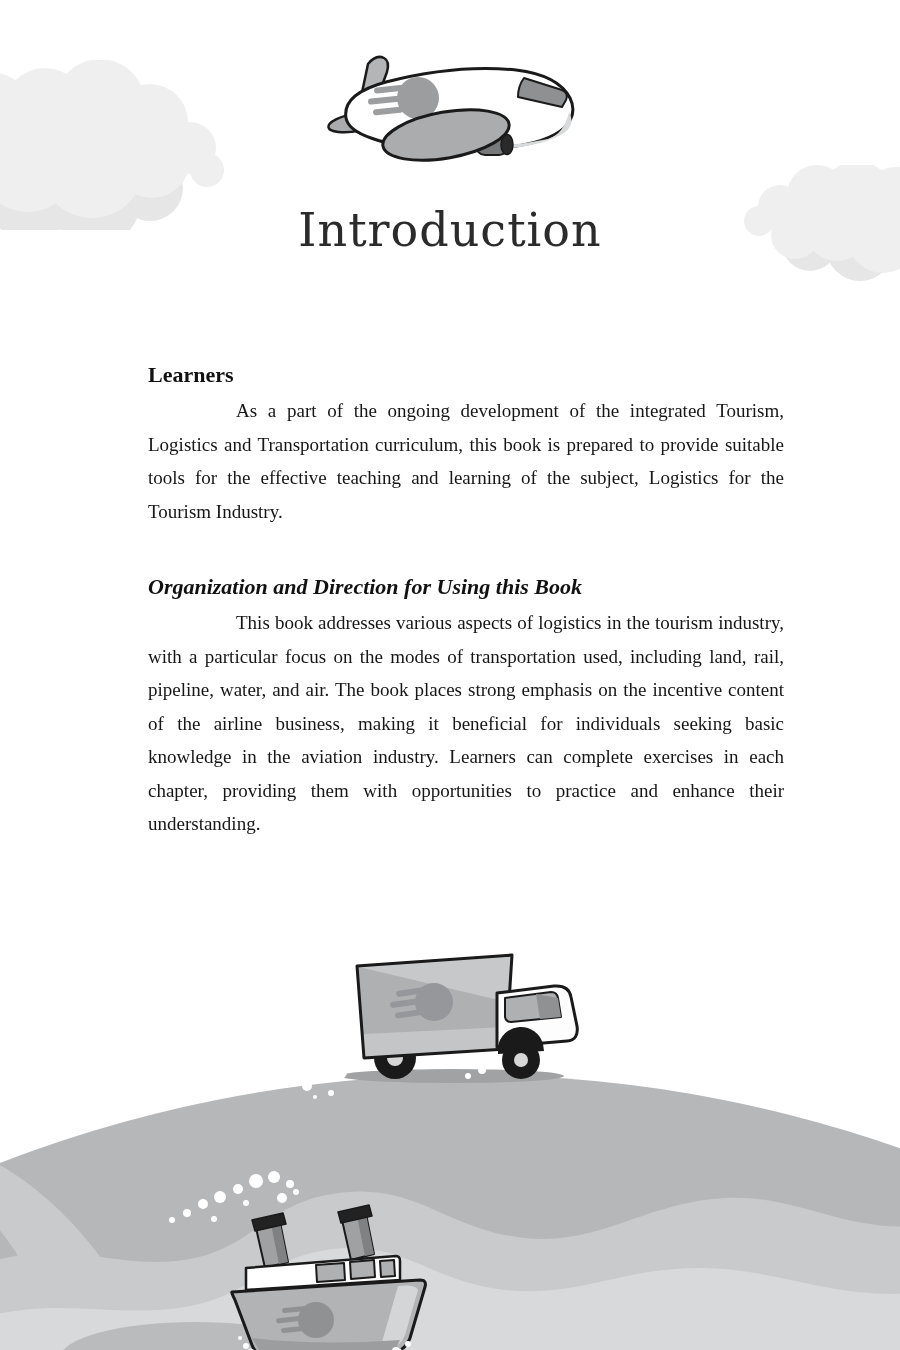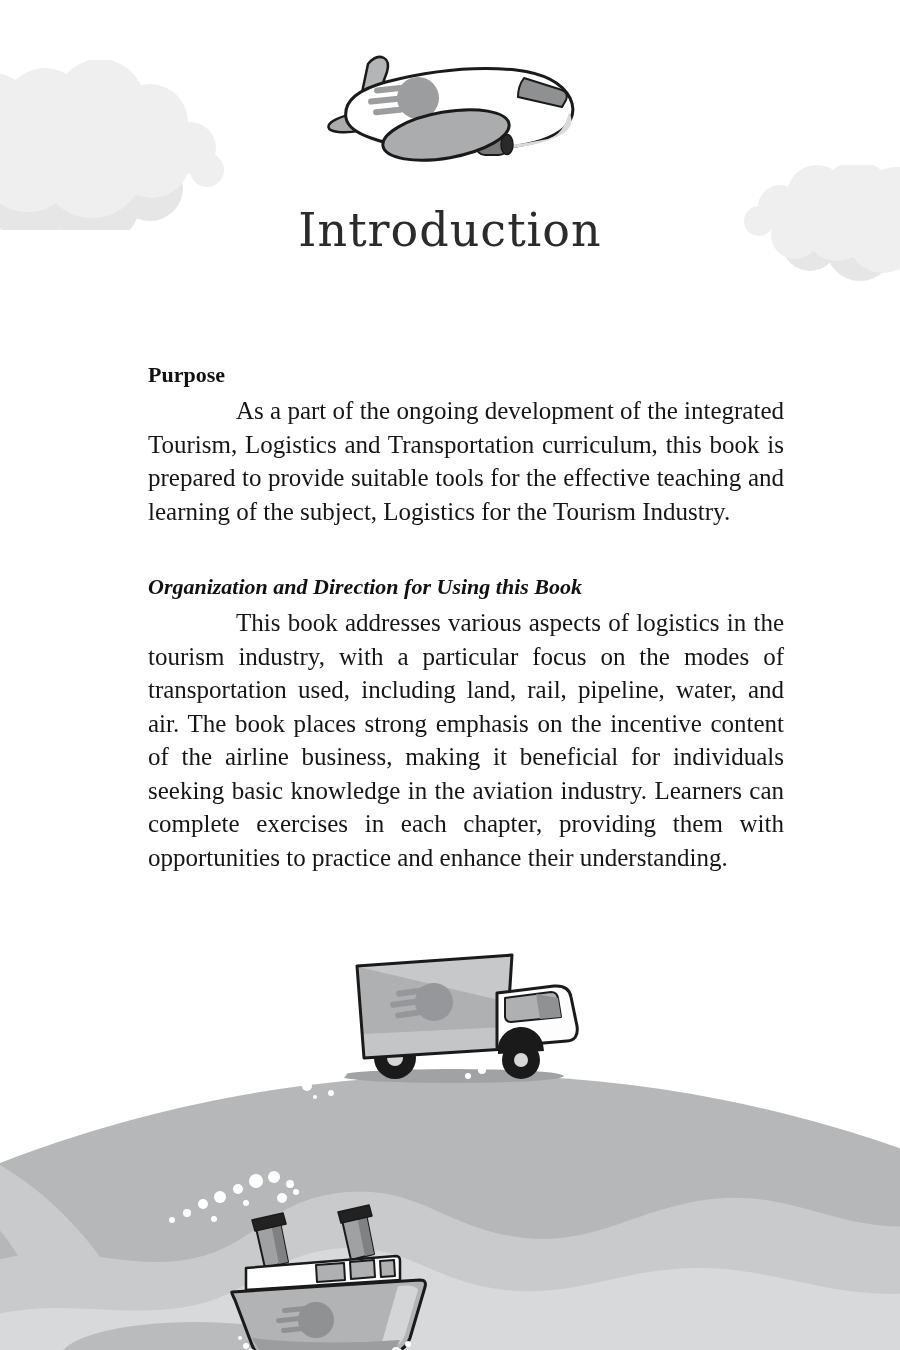--- a/index.html
+++ b/index.html
@@ -15,21 +15,21 @@
     letter-spacing:1px;color:#2b2b2b;margin:0;
   }
   .content{
     position:absolute;left:148px;top:360px;width:636px;color:#161616;
   }
   .sec-heading{
     font-size:22px;font-weight:bold;margin:0 0 4px 0;line-height:30px;color:#111111;
   }
   .sec-heading.second{margin-top:44px;font-style:italic;}
   .sec-body{
-    font-size:25px;line-height:33.5px;text-align:justify;text-align-last:left;
+    font-size:19px;line-height:33.5px;text-align:justify;text-align-last:left;
     text-indent:88px;margin:0;
   }
   .bottom-scene{position:absolute;left:0;top:930px;}
 </style>
 </head>
 <body>
 
 <svg class="cloud" style="left:0;top:60px" width="240" height="170" viewBox="0 0 240 170">
   <g>
     <circle cx="30" cy="135" r="45" fill="#e6e6e6"></circle>
@@ -79,21 +79,21 @@
       <rect x="150" y="84" width="32" height="21" rx="9" fill="#77797b" stroke="#1a1a1a" stroke-width="2"></rect>
       <ellipse cx="181" cy="94.5" rx="6" ry="10" fill="#2a2a2a" stroke="#1a1a1a" stroke-width="1.5"></ellipse>
     </g>
     <ellipse cx="120" cy="85" rx="64" ry="23" transform="rotate(-10 120 85)" fill="#aaacae" stroke="#1a1a1a" stroke-width="3"></ellipse>
   </g>
 </svg>
 
 <h1 class="page-title">Introduction</h1>
 
 <div class="content">
-  <h2 class="sec-heading">Purpose</h2>
+  <h2 class="sec-heading">Learners</h2>
   <p class="sec-body">As a part of the ongoing development of the integrated Tourism, Logistics and Transportation curriculum, this book is prepared to provide suitable tools for the effective teaching and learning of the subject, Logistics for the Tourism Industry.</p>
   <h2 class="sec-heading second">Organization and Direction for Using this Book</h2>
   <p class="sec-body">This book addresses various aspects of logistics in the tourism industry, with a particular focus on the modes of transportation used, including land, rail, pipeline, water, and air. The book places strong emphasis on the incentive content of the airline business, making it beneficial for individuals seeking basic knowledge in the aviation industry. Learners can complete exercises in each chapter, providing them with opportunities to practice and enhance their understanding.</p>
 </div>
 
 <svg class="bottom-scene" width="900" height="420" viewBox="0 0 900 420">
   <defs>
     <clipPath id="gc">
         <circle cx="470" cy="1445" r="1300"></circle>
       </clipPath>

